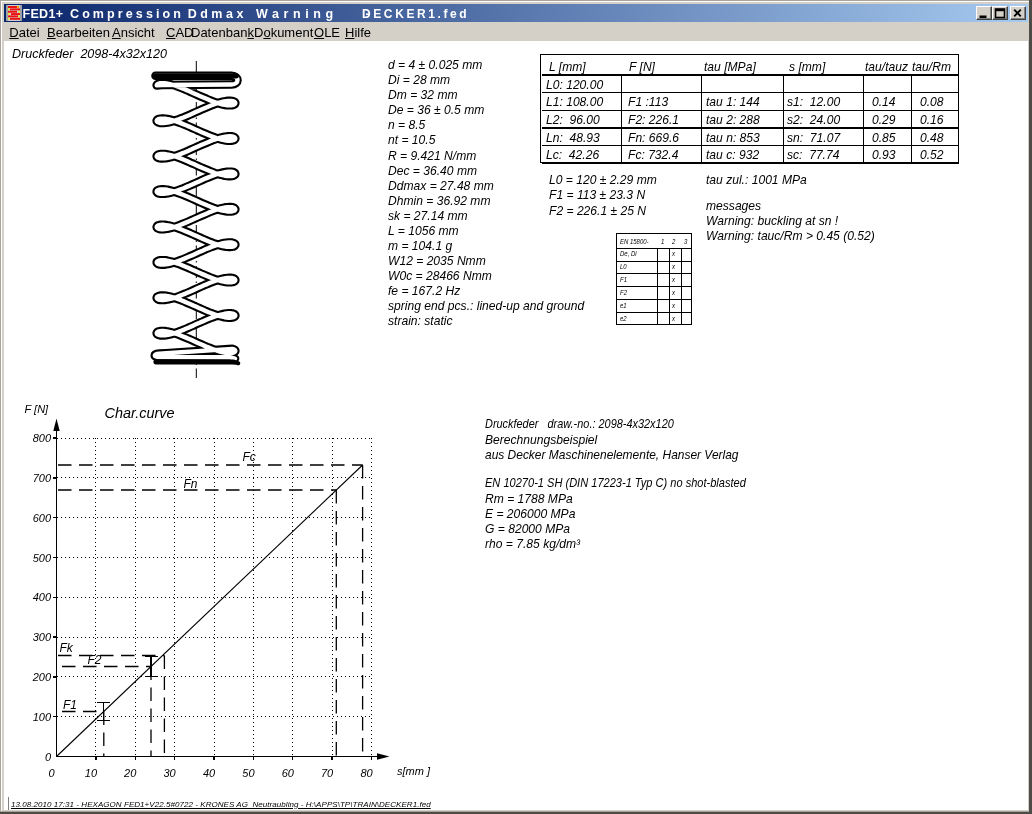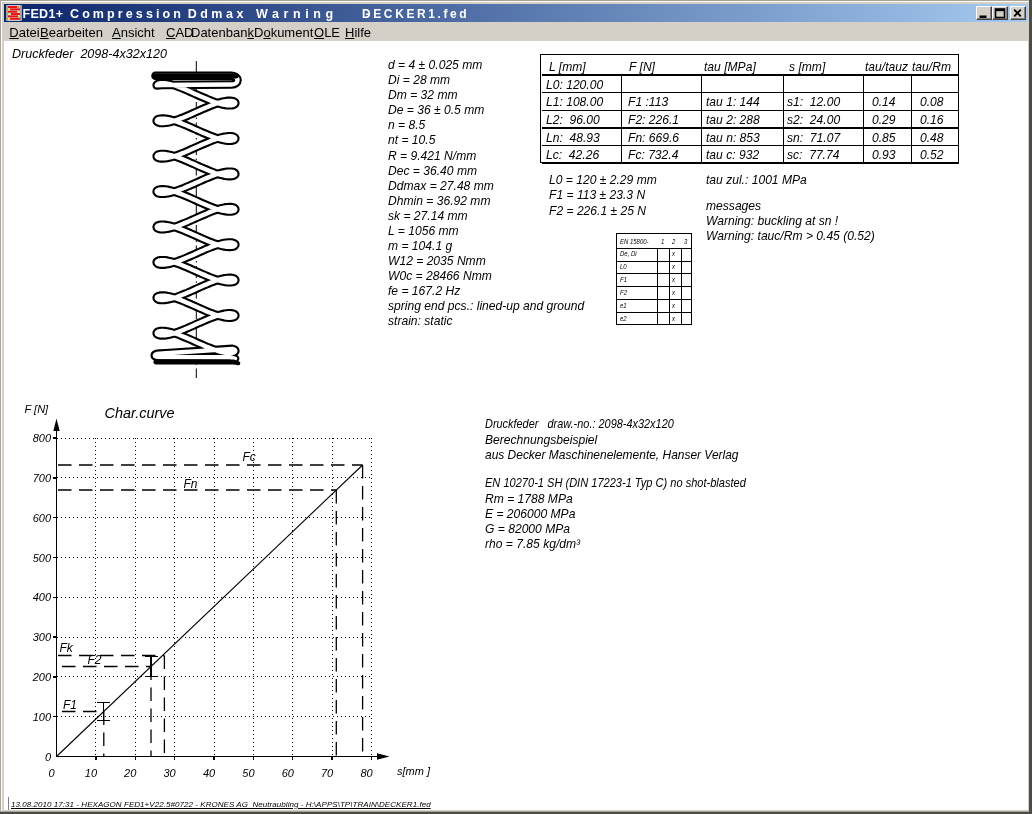--- a/index.html
+++ b/index.html
@@ -46,21 +46,21 @@
 <div class="btn" style="left:975.8px;"></div>
 <div class="btn" style="left:991.8px;"></div>
 <div class="btn" style="left:1009.8px;"></div>
 <svg class="abs" style="left:975.8px;top:5.8px;" width="50" height="15" viewBox="0 0 50 15">
 <rect x="3.5" y="9.5" width="7" height="2.5" fill="#000"></rect>
 <rect x="19.5" y="3" width="9" height="8.5" fill="none" stroke="#000" stroke-width="1.6"></rect>
 <rect x="19.5" y="3" width="9" height="2.2" fill="#000"></rect>
 <path d="M 38.2,3.6 L 44.8,10.4 M 44.8,3.6 L 38.2,10.4" stroke="#000" stroke-width="1.9"></path>
 </svg>
 <div class="menuitem" style="left:9.3px;"><u>D</u>atei</div>
-<div class="menuitem" style="left:40px;"><u>B</u>earbeiten</div>
+<div class="menuitem" style="left:47.0px;"><u>B</u>earbeiten</div>
 <div class="menuitem" style="left:112.0px;"><u>A</u>nsicht</div>
 <div class="menuitem" style="left:166px;"><u>C</u>AD</div>
 <div class="menuitem" style="left:191.0px;">Datenban<u>k</u></div>
 <div class="menuitem" style="left:254.0px;">D<u>o</u>kument</div>
 <div class="menuitem" style="left:314.0px;"><u>O</u>LE</div>
 <div class="menuitem" style="left:345.0px;"><u>H</u>ilfe</div>
 <div id="client"></div>
 <div class="it13" style="left:11.5px;top:45.6px;font-size:13.5px;">Druckfeder  2098-4x32x120</div>
 <div class="it13" style="left:12px;top:57.20px;left:388px;">d = 4 ± 0.025 mm</div>
 <div class="it13" style="left:12px;top:72.25px;left:388px;">Di = 28 mm</div>

